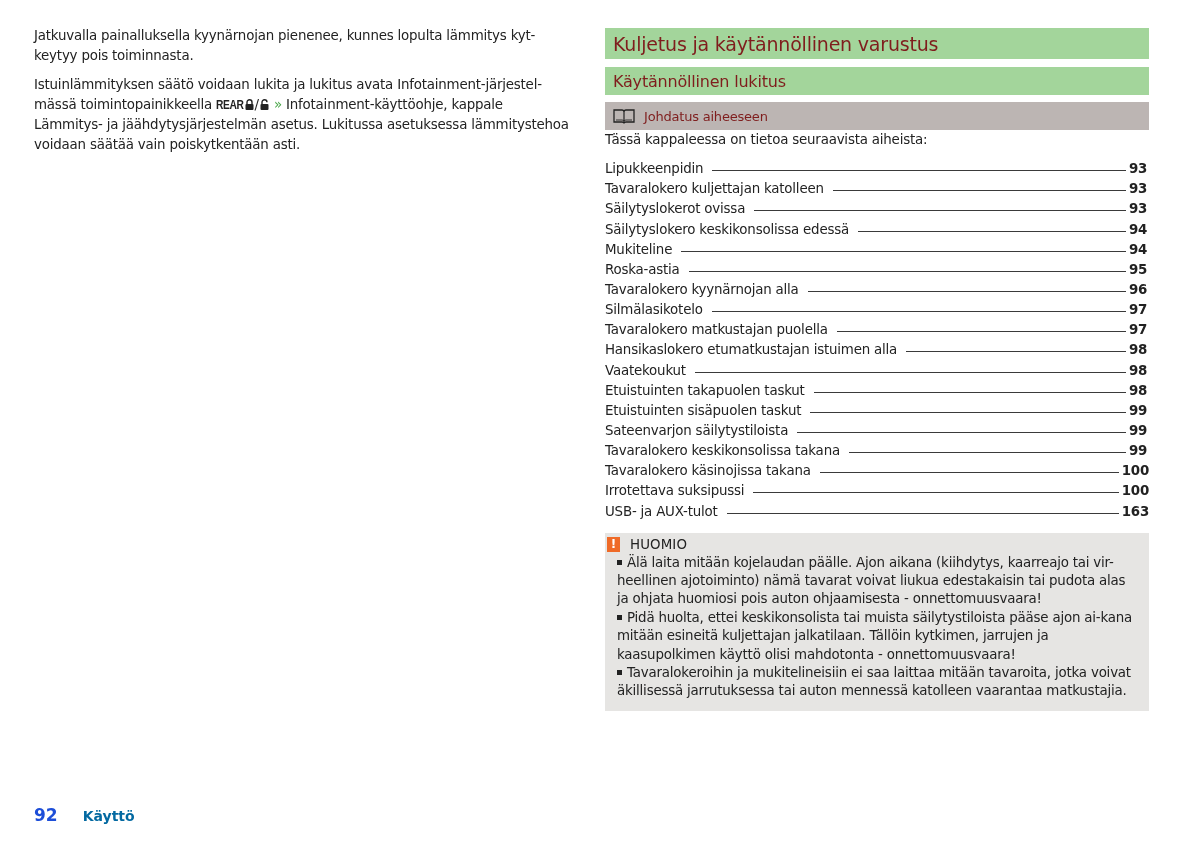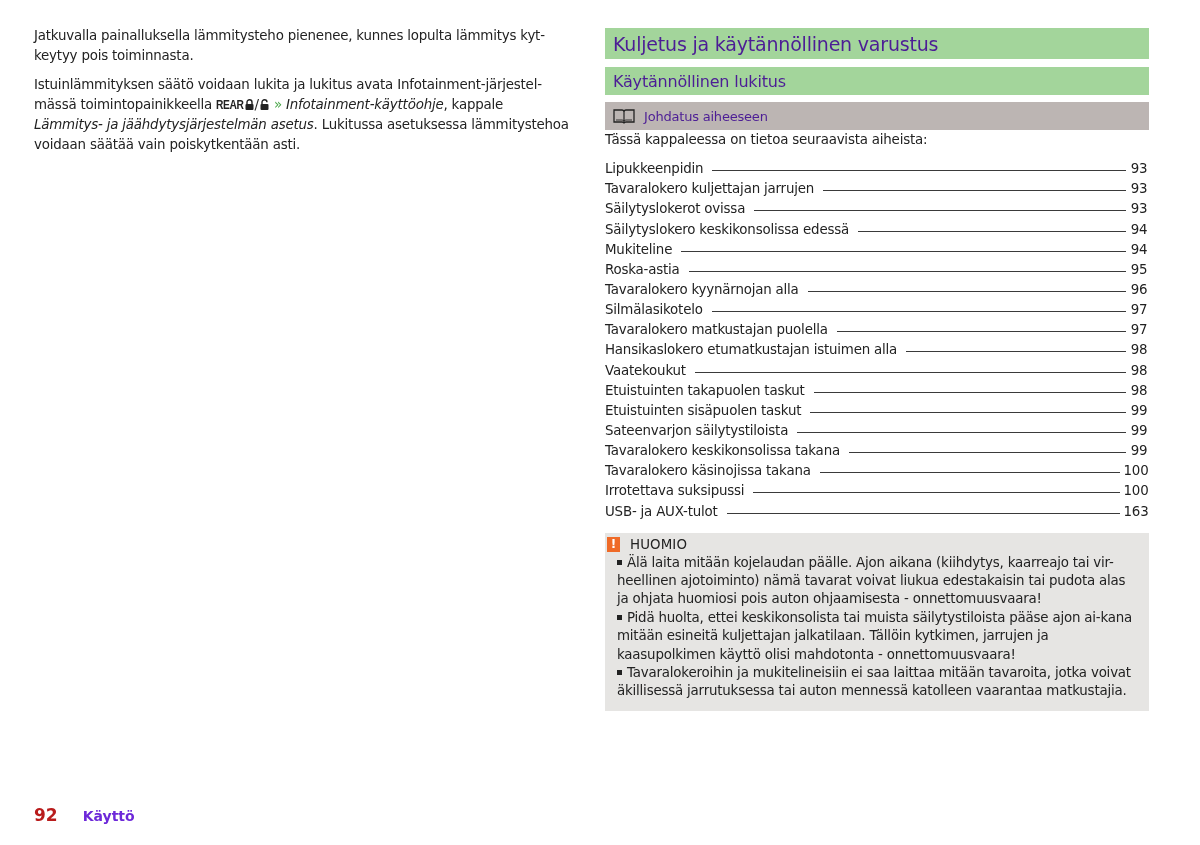--- a/index.html
+++ b/index.html
@@ -17,21 +17,21 @@
     .left-col {
       position: absolute;
       left: 34px;
       top: 26px;
       width: 540px;
       font-size: 13.4px;
       line-height: 19.5px;
       letter-spacing: -0.2px;
     }
     .left-col p { margin-bottom: 10px; }
-    .left-col .ital { font-style: italic; }
+    .left-col .ital { }
     .left-col .arrow { color: #4aa84a; }
     .rear-btn {
       font-family: "Liberation Sans", sans-serif;
       font-weight: bold;
       font-size: 12.5px;
       letter-spacing: -0.5px;
       transform: scaleX(0.82);
       display: inline-block;
       transform-origin: left center;
       margin-right: -6px;
@@ -44,21 +44,21 @@
       margin: 0 1px;
     }
 
     .right-col {
       position: absolute;
       left: 605px;
       top: 28px;
       width: 544px;
     }
     .bar {
-      color: #4c1d95;
+      color: #7f1d1d;
       padding-left: 8px;
       display: flex;
       align-items: center;
     }
     .bar-h1 {
       background: #a3d59b;
       height: 31px;
       font-size: 19px;
       font-weight: normal;
       letter-spacing: -0.2px;
@@ -96,21 +96,21 @@
       font-size: 13.4px;
       letter-spacing: -0.2px;
       cursor: pointer;
     }
     .toc-title { white-space: nowrap; }
     .toc-leader {
       flex: 1;
       border-bottom: 1px solid #3a3a3a;
       margin: 0 3px 5px 9px;
     }
-    .toc-page { white-space: nowrap; min-width: 20px; text-align: center; }
+    .toc-page { white-space: nowrap; min-width: 20px; text-align: left; font-weight: bold; }
     .toc-page.wide { min-width: 26px; }
 
     .warning-box {
       margin-top: 14px;
       background: #e6e5e3;
       padding: 3px 0 10px 0;
     }
     .warning-head {
       display: flex;
       align-items: center;
@@ -151,34 +151,34 @@
     .footer {
       position: absolute;
       left: 34px;
       top: 805px;
       display: flex;
       align-items: baseline;
     }
     .page-num {
       font-size: 17px;
       font-weight: bold;
-      color: #b91c1c;
+      color: #1d4ed8;
     }
     .section-name {
       font-size: 14px;
       font-weight: bold;
       margin-left: 25px;
-      color: #6d28d9;
+      color: #0369a1;
     }
   </style>
 </head>
 <body>
 
 <div class="left-col">
-  <p>Jatkuvalla painalluksella lämmitysteho pienenee, kunnes lopulta lämmitys kyt-keytyy pois toiminnasta.</p>
+  <p>Jatkuvalla painalluksella kyynärnojan pienenee, kunnes lopulta lämmitys kyt-keytyy pois toiminnasta.</p>
   <p><span>Istuinlämmityksen säätö voidaan lukita ja lukitus avata Infotainment-järjestel-mässä toimintopainikkeella </span><span class="rear-btn">REAR</span><svg class="lock-glyph" viewBox="0 0 9 11">
         <path d="M2 5 V3.2 A2.5 2.5 0 0 1 7 3.2 V5" fill="none" stroke="#222" stroke-width="1.4"></path>
         <rect x="0.5" y="5" width="8" height="6" rx="1" fill="#222"></rect>
       </svg><span>/</span><svg class="lock-glyph" viewBox="0 0 9 11">
         <path d="M2 5 V3.2 A2.5 2.5 0 0 1 7 3.2" fill="none" stroke="#222" stroke-width="1.4"></path>
         <rect x="0.5" y="5" width="8" height="6" rx="1" fill="#222"></rect>
       </svg><span class="arrow"> » </span><span class="ital">Infotainment-käyttöohje</span><span>, kappale </span><span class="ital">Lämmitys- ja jäähdytysjärjestelmän asetus</span><span>. Lukitussa asetuksessa lämmitystehoa voidaan säätää vain poiskytkentään asti.</span></p>
 </div>
 
 <div class="right-col">
@@ -199,21 +199,21 @@
 
   <div class="intro">Tässä kappaleessa on tietoa seuraavista aiheista:</div>
 
   <div class="toc" id="toc">
       <div class="toc-row">
         <span class="toc-title">Lipukkeenpidin</span>
         <span class="toc-leader"></span>
         <span class="toc-page">93</span>
       </div>
       <div class="toc-row">
-        <span class="toc-title">Tavaralokero kuljettajan jarrujen</span>
+        <span class="toc-title">Tavaralokero kuljettajan katolleen</span>
         <span class="toc-leader"></span>
         <span class="toc-page">93</span>
       </div>
       <div class="toc-row">
         <span class="toc-title">Säilytyslokerot ovissa</span>
         <span class="toc-leader"></span>
         <span class="toc-page">93</span>
       </div>
       <div class="toc-row">
         <span class="toc-title">Säilytyslokero keskikonsolissa edessä</span>

